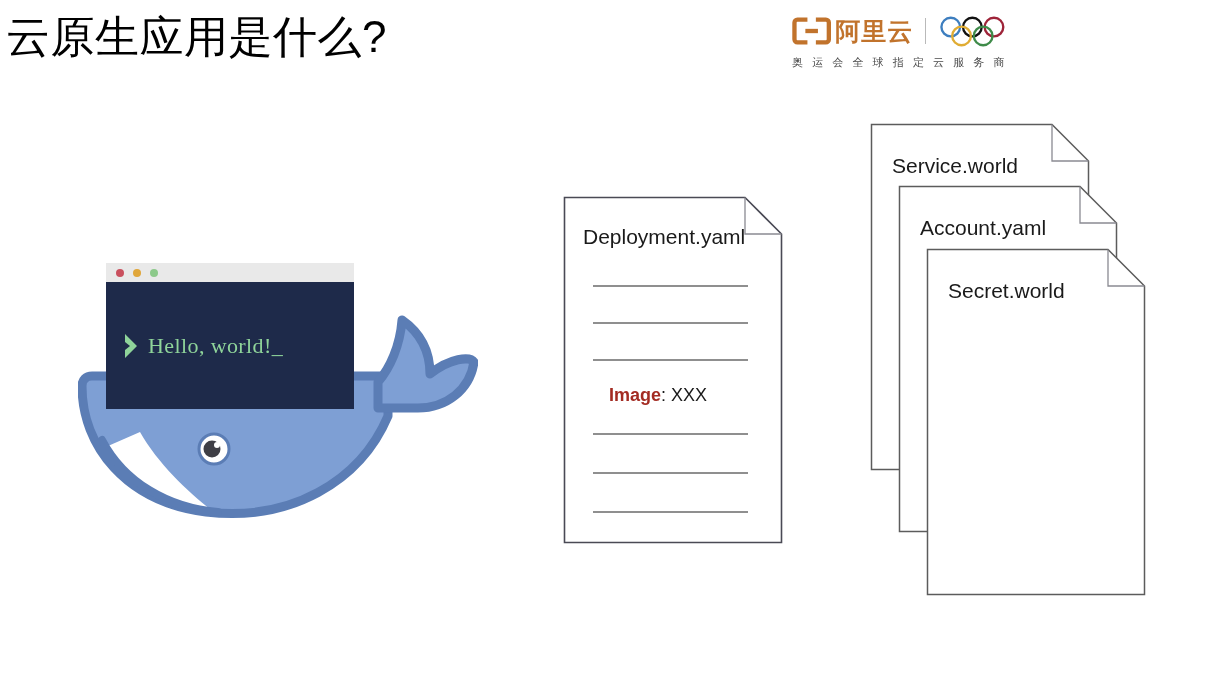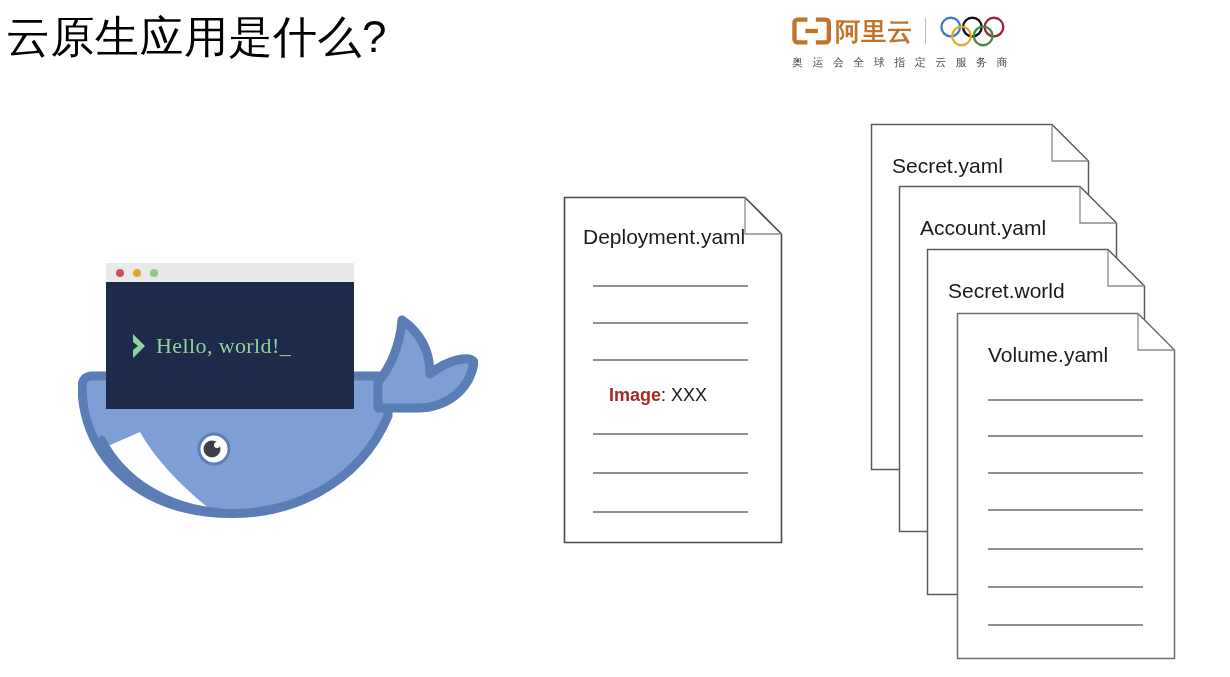--- a/index.html
+++ b/index.html
@@ -24,21 +24,21 @@
     color: #000000;
     font-weight: 400;
     letter-spacing: 0.5px;
     white-space: nowrap;
   }
 
   
   #brand {
     position: absolute;
     right: 12px; top: 14px;
-    width: 216px; height: 62px;
+    width: 216px; height: 62px; font-family: Liberation Serif, serif;
   }
   #brand-row {
     display: flex;
     align-items: center;
     justify-content: flex-end;
     height: 34px;
   }
   #brand-mark { display: block; }
   #brand-wordmark {
     font-size: 25px;
@@ -88,21 +88,21 @@
     padding-left: 10px;
     gap: 9px;
   }
   .tl-dot { width: 8px; height: 8px; border-radius: 50%; display: block; }
   #terminal-body {
     position: relative;
     height: 127px;
     background: #1e2a4a;
     display: flex;
     align-items: center;
-    padding-left: 25px;
+    padding-left: 17px;
   }
   #prompt-chevron { display: block; margin-right: 9px; flex: none; }
   #terminal-text {
     font-family: "Liberation Serif", "DejaVu Serif", serif;
     font-size: 22px;
     color: #8fd49a;
     letter-spacing: 0.4px;
     white-space: nowrap;
   }
 
@@ -229,49 +229,35 @@
     <div class="doc-line" style="left:30px; top:315px; width:155px;"></div>
   </div>
 
   <div id="stack">
 
     <div class="stack-doc" style="left:0px; top:0px; width:220px; height:348px;">
       <svg class="doc-svg" width="220" height="348" viewBox="0 0 220 348" aria-hidden="true">
         <path d="M1.5 1.5 H182 L218.5 38 V346.5 H1.5 Z" fill="#ffffff" stroke="#5c5c5c" stroke-width="1.5" stroke-linejoin="miter"></path>
         <path d="M182 1.5 L182 38 L218.5 38" fill="none" stroke="#8a8a92" stroke-width="1.3"></path>
       </svg>
-      <div class="doc-title" style="left:22px; top:30px;">Secret.yaml</div>
+      <div class="doc-title" style="left:22px; top:30px;">Service.world</div>
     </div>
 
     <div class="stack-doc" style="left:28px; top:62px; width:220px; height:348px;">
       <svg class="doc-svg" width="220" height="348" viewBox="0 0 220 348" aria-hidden="true">
         <path d="M1.5 1.5 H182 L218.5 38 V346.5 H1.5 Z" fill="#ffffff" stroke="#5c5c5c" stroke-width="1.5" stroke-linejoin="miter"></path>
         <path d="M182 1.5 L182 38 L218.5 38" fill="none" stroke="#8a8a92" stroke-width="1.3"></path>
       </svg>
       <div class="doc-title" style="left:22px; top:30px;">Account.yaml</div>
     </div>
 
     <div class="stack-doc" style="left:56px; top:125px; width:220px; height:348px;">
       <svg class="doc-svg" width="220" height="348" viewBox="0 0 220 348" aria-hidden="true">
         <path d="M1.5 1.5 H182 L218.5 38 V346.5 H1.5 Z" fill="#ffffff" stroke="#5c5c5c" stroke-width="1.5" stroke-linejoin="miter"></path>
         <path d="M182 1.5 L182 38 L218.5 38" fill="none" stroke="#8a8a92" stroke-width="1.3"></path>
       </svg>
       <div class="doc-title" style="left:22px; top:30px;">Secret.world</div>
     </div>
 
-    <div class="stack-doc" style="left:86px; top:189px; width:220px; height:348px;">
-      <svg class="doc-svg" width="220" height="348" viewBox="0 0 220 348" aria-hidden="true">
-        <path d="M1.5 1.5 H182 L218.5 38 V346.5 H1.5 Z" fill="#ffffff" stroke="#6e6e6e" stroke-width="1.5" stroke-linejoin="miter"></path>
-        <path d="M182 1.5 L182 38 L218.5 38" fill="none" stroke="#8a8a92" stroke-width="1.3"></path>
-      </svg>
-      <div class="doc-title" style="left:32px; top:30px;">Volume.yaml</div>
-      <div class="doc-line" style="left:32px; top:87px; width:155px;"></div>
-      <div class="doc-line" style="left:32px; top:123px; width:155px;"></div>
-      <div class="doc-line" style="left:32px; top:160px; width:155px;"></div>
-      <div class="doc-line" style="left:32px; top:197px; width:155px;"></div>
-      <div class="doc-line" style="left:32px; top:236px; width:155px;"></div>
-      <div class="doc-line" style="left:32px; top:274px; width:155px;"></div>
-      <div class="doc-line" style="left:32px; top:312px; width:155px;"></div>
-    </div>
 
   </div>
 
 </div>
 
 </body></html>

